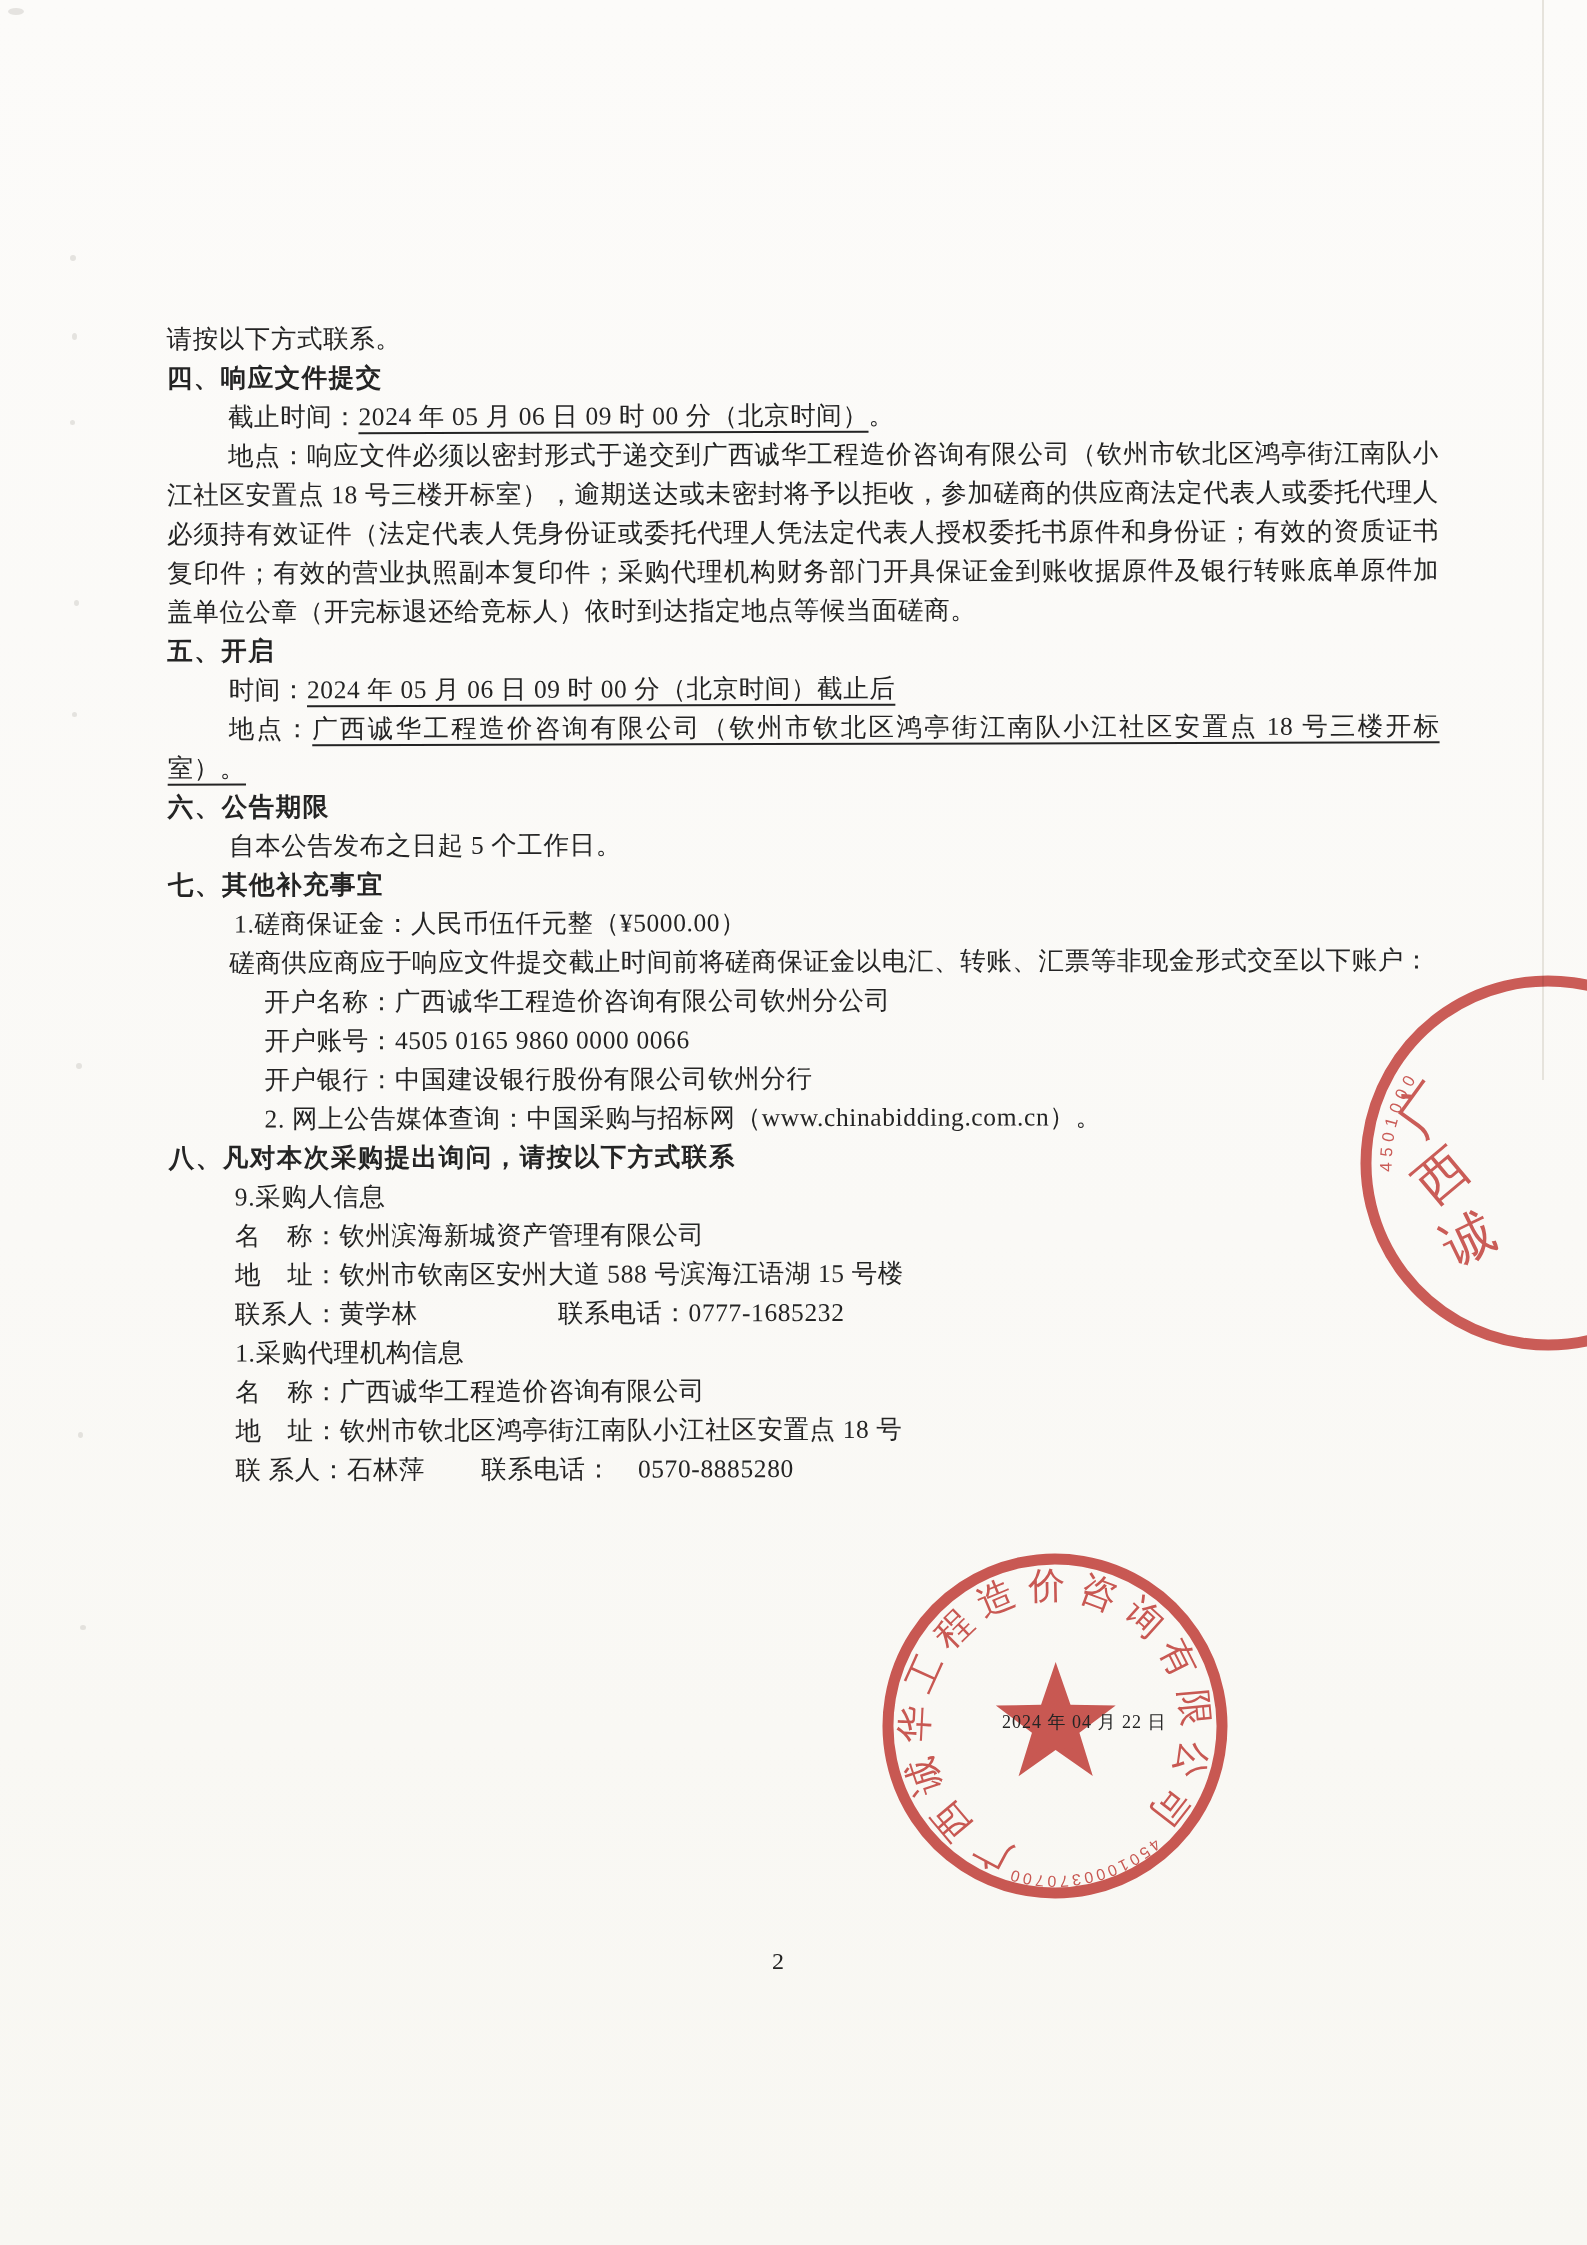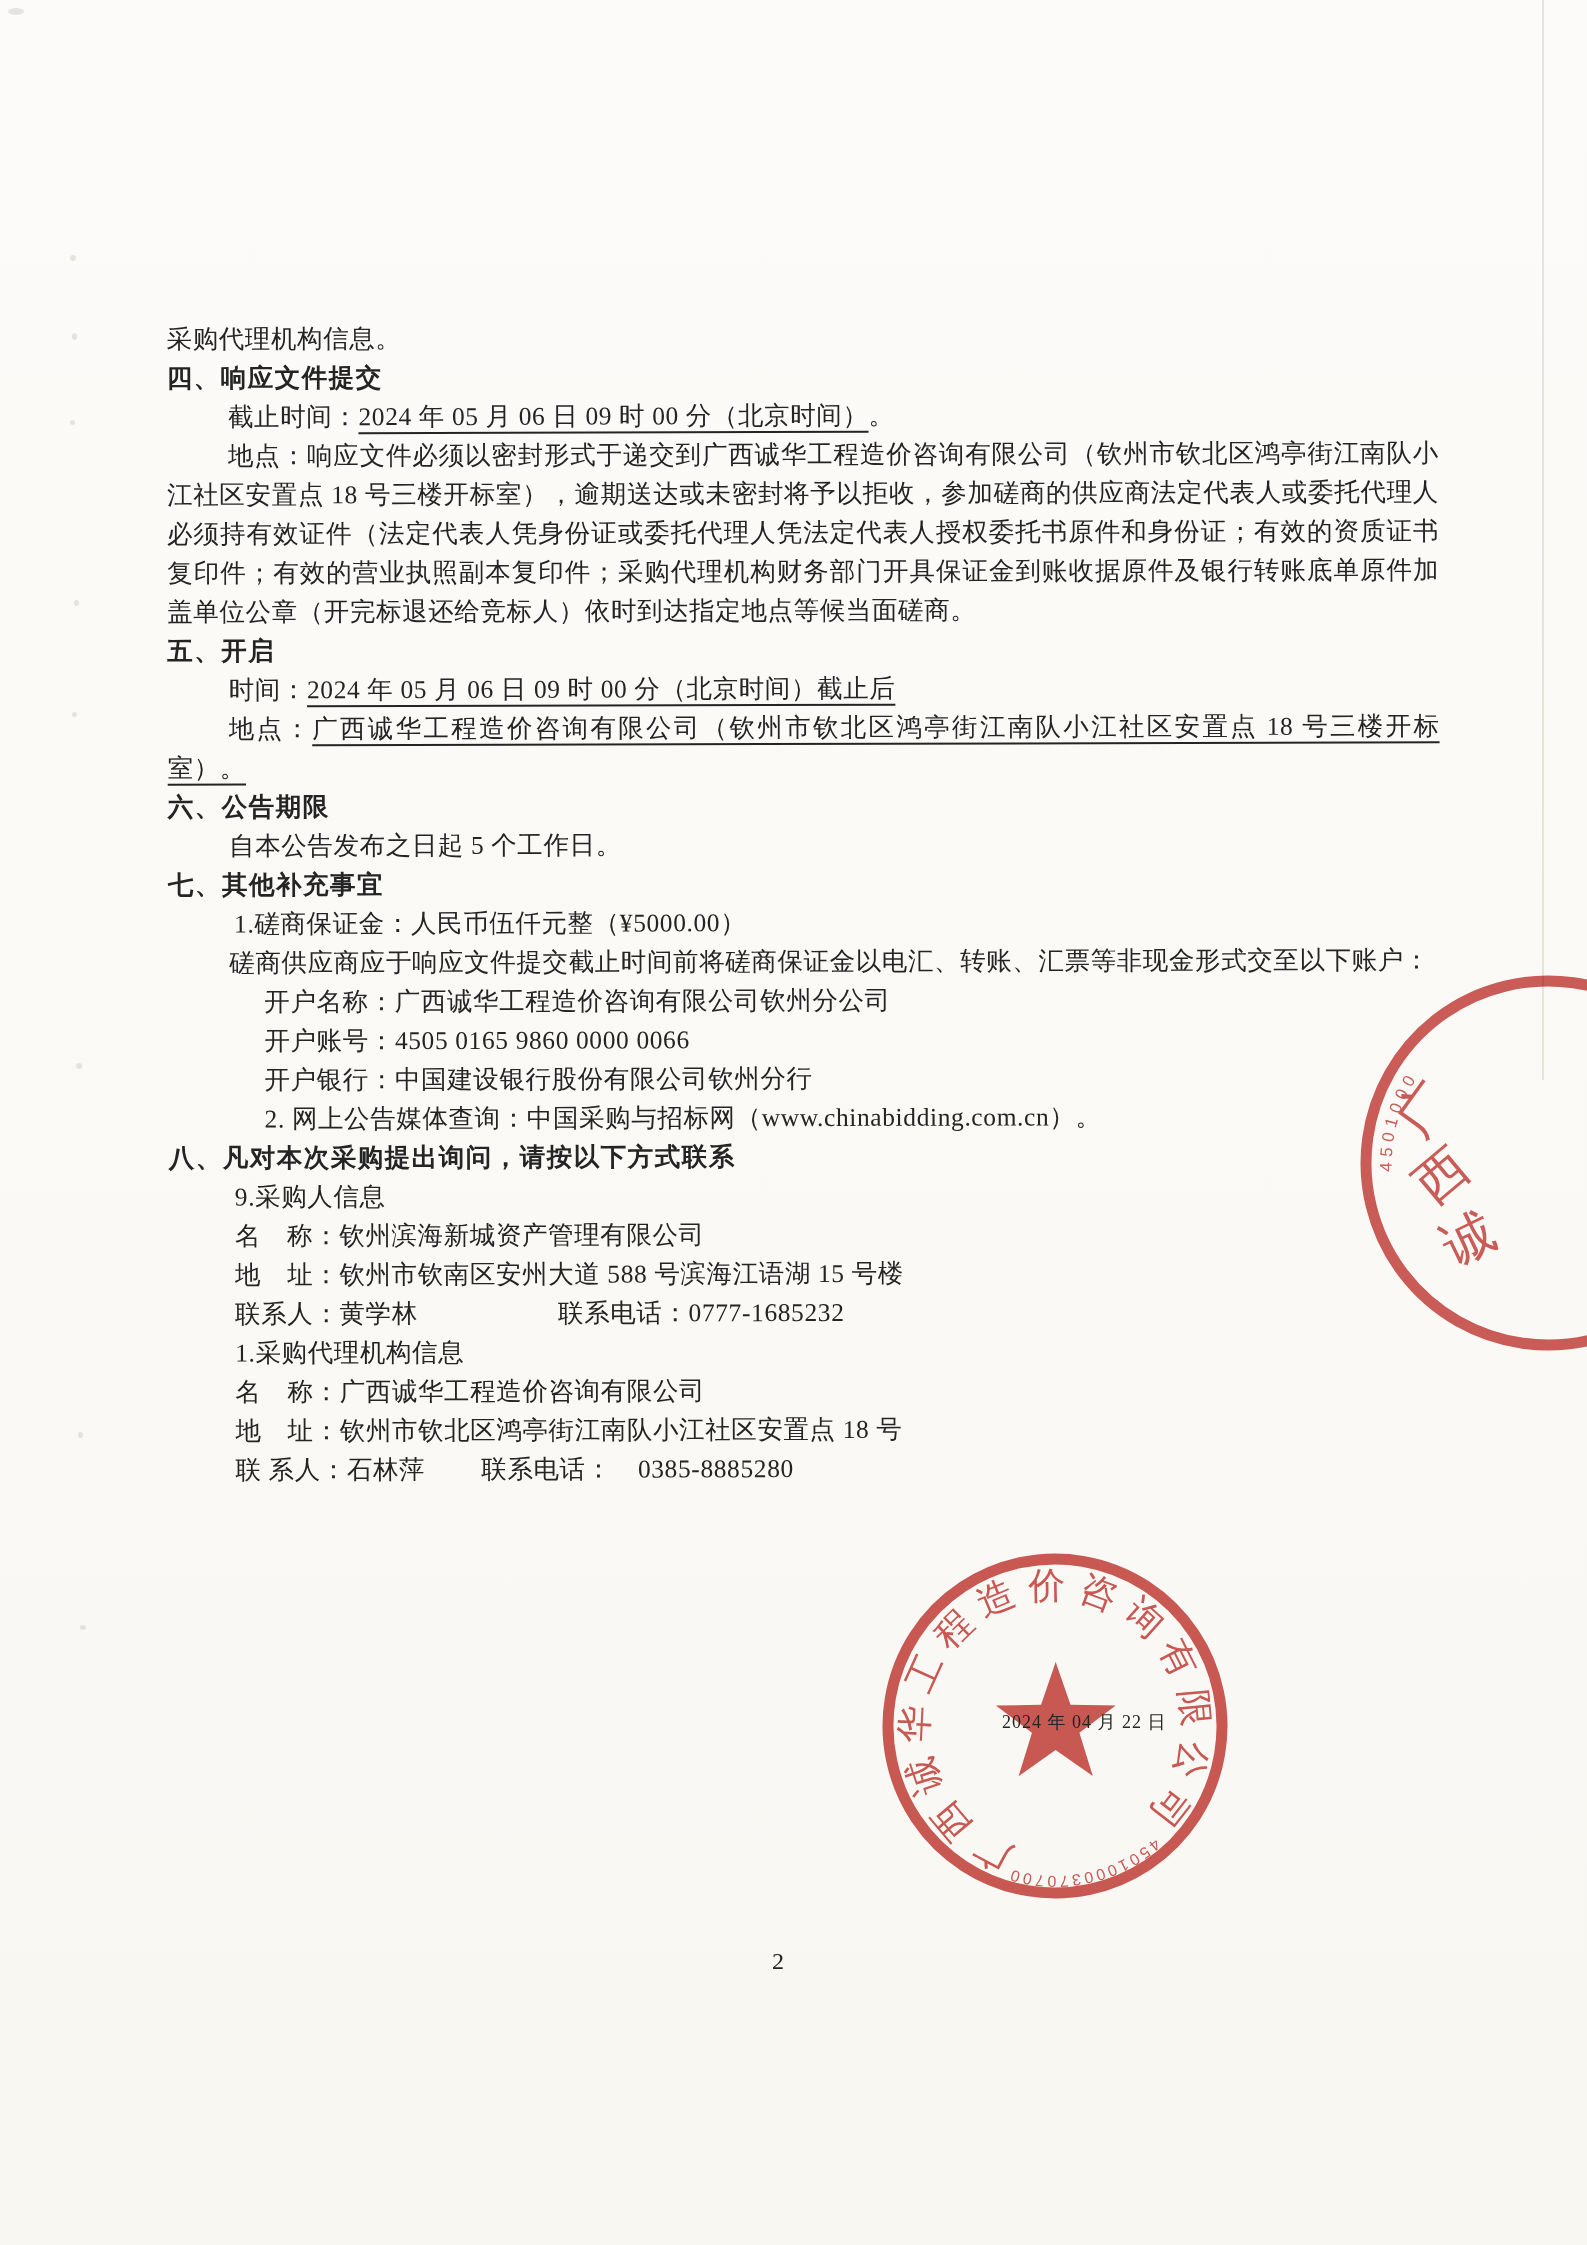--- a/index.html
+++ b/index.html
@@ -64,21 +64,21 @@
   <div class="mark" style="left:72px;top:333px;width:5px;height:7px;"></div>
   <div class="mark" style="left:70px;top:420px;width:5px;height:5px;"></div>
   <div class="mark" style="left:74px;top:600px;width:5px;height:6px;"></div>
   <div class="mark" style="left:72px;top:712px;width:5px;height:5px;"></div>
   <div class="mark" style="left:76px;top:1063px;width:6px;height:6px;"></div>
   <div class="mark" style="left:78px;top:1432px;width:5px;height:6px;"></div>
   <div class="mark" style="left:80px;top:1625px;width:6px;height:5px;"></div>
 
   <div class="doc-body">
       <section>
-        <p class="para"><span>采购代理机构信息。</span></p>
+        <p class="para"><span>请按以下方式联系。</span></p>
       </section>
       <section>
         <h2 class="section-heading">四、响应文件提交</h2>
         <p class="para first"><span>截止时间：</span><span class="u">2024 年 05 月 06 日 09 时 00 分（北京时间）</span><span>。</span></p>
         <p class="para first"><span>地点：响应文件必须以密封形式于递交到广西诚华工程造价咨询有限公司（钦州市钦北区鸿亭街江南队小江社区安置点 18 号三楼开标室），逾期送达或未密封将予以拒收，参加磋商的供应商法定代表人或委托代理人必须持有效证件（法定代表人凭身份证或委托代理人凭法定代表人授权委托书原件和身份证；有效的资质证书复印件；有效的营业执照副本复印件；采购代理机构财务部门开具保证金到账收据原件及银行转账底单原件加盖单位公章（开完标退还给竞标人）依时到达指定地点等候当面磋商。</span></p>
       </section>
       <section>
         <h2 class="section-heading">五、开启</h2>
         <p class="para first"><span>时间：</span><span class="u">2024 年 05 月 06 日 09 时 00 分（北京时间）截止后</span></p>
         <p class="para first"><span>地点：</span><span class="u">广西诚华工程造价咨询有限公司（钦州市钦北区鸿亭街江南队小江社区安置点 18 号三楼开标室）。</span></p>
@@ -98,21 +98,21 @@
       </section>
       <section>
         <h2 class="section-heading">八、凡对本次采购提出询问，请按以下方式联系</h2>
         <p class="para sub"><span>9.采购人信息</span></p>
         <p class="para sub"><span>名　称：钦州滨海新城资产管理有限公司</span></p>
         <p class="para sub"><span>地　址：钦州市钦南区安州大道 588 号滨海江语湖 15 号楼</span></p>
         <p class="para sub"><span>联系人：黄学林</span><span style="margin-left: 5.5em;">联系电话：0777-1685232</span></p>
         <p class="para sub"><span>1.采购代理机构信息</span></p>
         <p class="para sub"><span>名　称：广西诚华工程造价咨询有限公司</span></p>
         <p class="para sub"><span>地　址：钦州市钦北区鸿亭街江南队小江社区安置点 18 号</span></p>
-        <p class="para sub"><span>联 系人：石林萍</span><span style="margin-left: 2.2em;">联系电话：　0385-8885280</span></p>
+        <p class="para sub"><span>联 系人：石林萍</span><span style="margin-left: 2.2em;">联系电话：　0570-8885280</span></p>
       </section>
     </div>
 
   <div class="stamp-main">
     <svg width="356" height="356" viewBox="0 0 356 356">
       <circle cx="178" cy="178" r="167" fill="none" stroke="currentColor" stroke-width="11"></circle>
       <g transform="rotate(48 178 178)">
         <polygon fill="currentColor" points="178,116 192.6,158.9 237.9,159.8 201.7,186.9 215.1,230.2 178,204.4 140.9,230.2 154.3,186.9 118.1,159.8 163.4,158.9"></polygon>
       </g>
       <defs>

